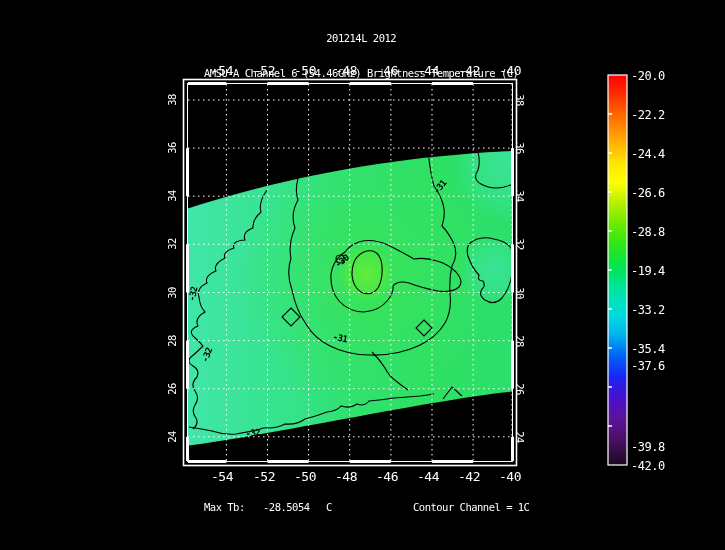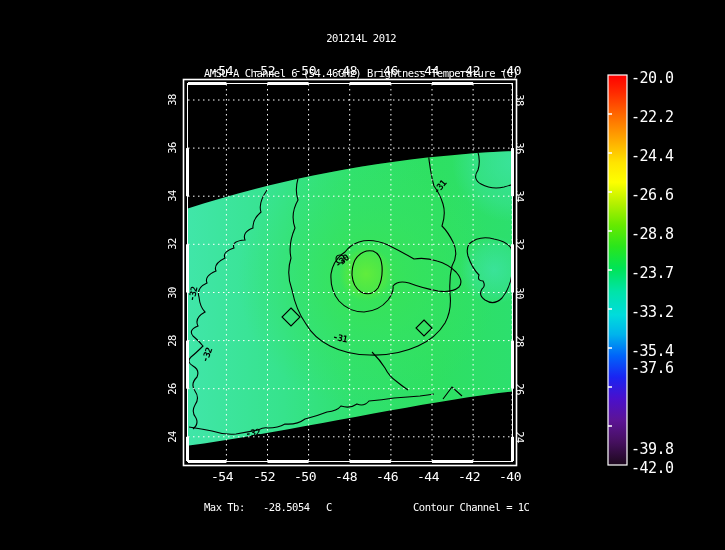--- a/index.html
+++ b/index.html
@@ -3,21 +3,21 @@
 <meta charset="utf-8">
 <style>
   html,body{margin:0;padding:0;background:#000;}
   #screen{position:relative;width:725px;height:550px;background:#000;overflow:hidden;
           font-family:"DejaVu Sans Mono",monospace;color:#fff;}
   .txt{position:absolute;font-size:10.5px;letter-spacing:-0.5px;white-space:pre;color:#fff;text-align:center;}
   .tick{position:absolute;width:30px;font-size:13px;letter-spacing:-0.5px;text-align:left;color:#fff;}
   .tickv{position:absolute;width:30px;height:12px;font-size:10.5px;letter-spacing:-0.5px;text-align:center;color:#fff;}
   .rotl{transform:rotate(-90deg);transform-origin:center;}
   .rotr{transform:rotate(90deg);transform-origin:center;}
-  .cblab{position:absolute;left:631px;width:42px;font-size:15px;letter-spacing:-0.5px;color:#fff;}
+  .cblab{position:absolute;left:631px;width:42px;font-size:12px;letter-spacing:-0.5px;color:#fff;}
   .clab{position:absolute;width:26px;height:10px;font-size:9px;line-height:10px;letter-spacing:-0.5px;
         text-align:center;color:#000;font-weight:bold;transform-origin:center;}
   svg{position:absolute;left:0;top:0;}
 </style>
 </head>
 <body>
 
 <div id="screen">
 
   <svg width="725" height="550" viewBox="0 0 725 550">
@@ -195,21 +195,21 @@
   <span class="tickv rotr" style="left:505px;top:287px;">30</span>
   <span class="tickv rotr" style="left:505px;top:335px;">28</span>
   <span class="tickv rotr" style="left:505px;top:383px;">26</span>
   <span class="tickv rotr" style="left:505px;top:431px;">24</span>
 
   <span class="cblab" style="top:69px;">-20.0</span>
   <span class="cblab" style="top:108px;">-22.2</span>
   <span class="cblab" style="top:147px;">-24.4</span>
   <span class="cblab" style="top:186px;">-26.6</span>
   <span class="cblab" style="top:225px;">-28.8</span>
-  <span class="cblab" style="top:264px;">-23.7</span>
+  <span class="cblab" style="top:264px;">-19.4</span>
   <span class="cblab" style="top:303px;">-33.2</span>
   <span class="cblab" style="top:342px;">-35.4</span>
   <span class="cblab" style="top:359px;">-37.6</span>
   <span class="cblab" style="top:420px;margin-top:20px;">-39.8</span>
   <span class="cblab" style="top:459px;">-42.0</span>
 
   <span class="clab" style="left:427px;top:182px;transform:rotate(-50deg);">-31</span>
   <span class="clab" style="left:329px;top:256px;transform:rotate(-38deg);">-30</span>
   <span class="clab" style="left:327px;top:333px;transform:rotate(12deg);">-31</span>
   <span class="clab" style="left:180px;top:289px;transform:rotate(-78deg);">-32</span>

